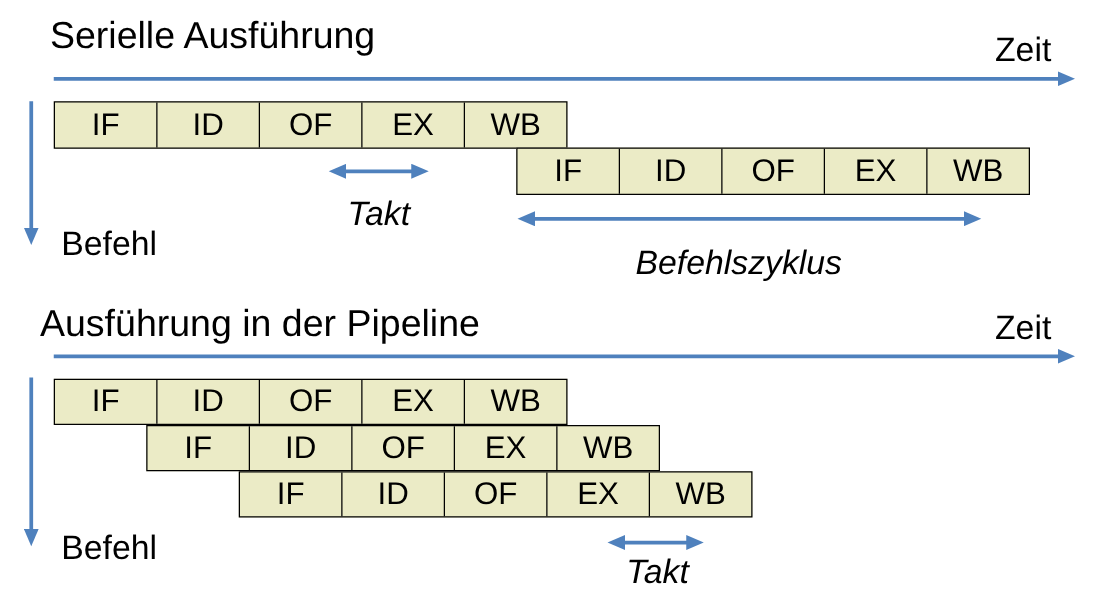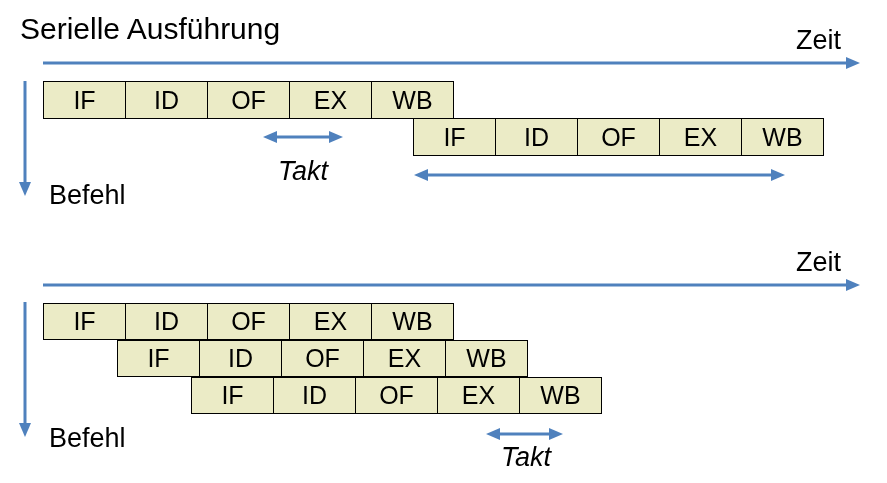--- a/index.html
+++ b/index.html
@@ -90,21 +90,21 @@
     <line class="arrow-line" x1="43" y1="63" x2="848" y2="63" marker-end="url(#head)"></line>
     <line class="arrow-line" x1="25" y1="81" x2="25" y2="184" marker-end="url(#head)"></line>
     <line class="arrow-line" x1="275" y1="137" x2="331" y2="137" marker-start="url(#head)" marker-end="url(#head)"></line>
     <line class="arrow-line" x1="426" y1="175" x2="773" y2="175" marker-start="url(#head)" marker-end="url(#head)"></line>
 
     <line class="arrow-line" x1="43" y1="285" x2="848" y2="285" marker-end="url(#head)"></line>
     <line class="arrow-line" x1="25" y1="302" x2="25" y2="425" marker-end="url(#head)"></line>
     <line class="arrow-line" x1="498" y1="434" x2="551" y2="434" marker-start="url(#head)" marker-end="url(#head)"></line>
   </svg>
 
-  <div class="section-title" style="left:20px; top:12px;">Serielle Ausführung</div>
+  <div class="section-title" style="left:40px; top:12px;">Serielle Ausführung</div>
 
   <div class="label" style="left:796px; top:26px;">Zeit</div>
 
   <div class="stage-row h38" style="left:43px; top:81px;">
     <div class="stage-cell">IF</div>
     <div class="stage-cell">ID</div>
     <div class="stage-cell">OF</div>
     <div class="stage-cell">EX</div>
     <div class="stage-cell">WB</div>
   </div>
@@ -114,21 +114,23 @@
     <div class="stage-cell">ID</div>
     <div class="stage-cell">OF</div>
     <div class="stage-cell">EX</div>
     <div class="stage-cell">WB</div>
   </div>
 
   <div class="label centered" style="left:303px; top:157px;">Takt</div>
 
   <div class="label" style="left:49px; top:181px;">Befehl</div>
 
+  <div class="label centered" style="left:591px; top:196px;">Befehlszyklus</div>
 
+  <div class="section-title" style="left:32px; top:243px;">Ausführung in der Pipeline</div>
 
   <div class="label" style="left:796px; top:248px;">Zeit</div>
 
   <div class="stage-row h37" style="left:43px; top:303px;">
     <div class="stage-cell">IF</div>
     <div class="stage-cell">ID</div>
     <div class="stage-cell">OF</div>
     <div class="stage-cell">EX</div>
     <div class="stage-cell">WB</div>
   </div>

